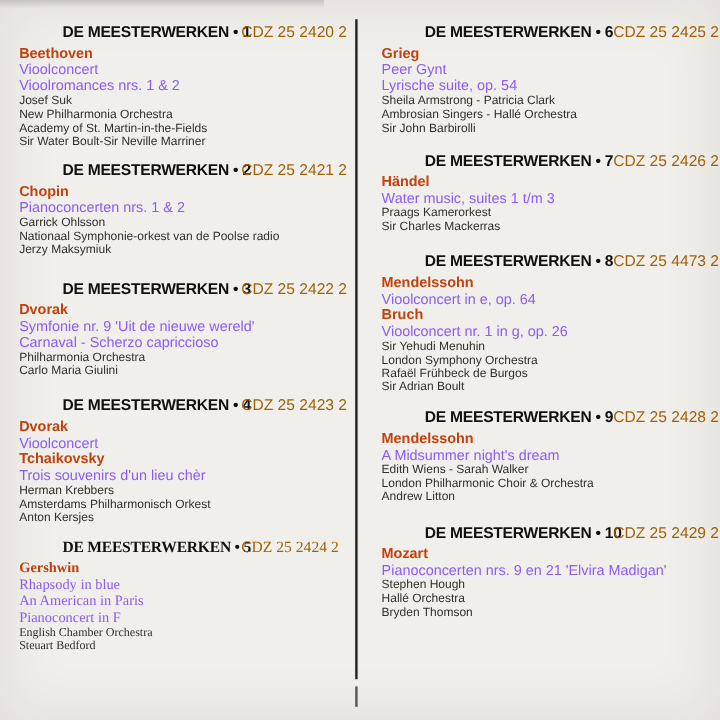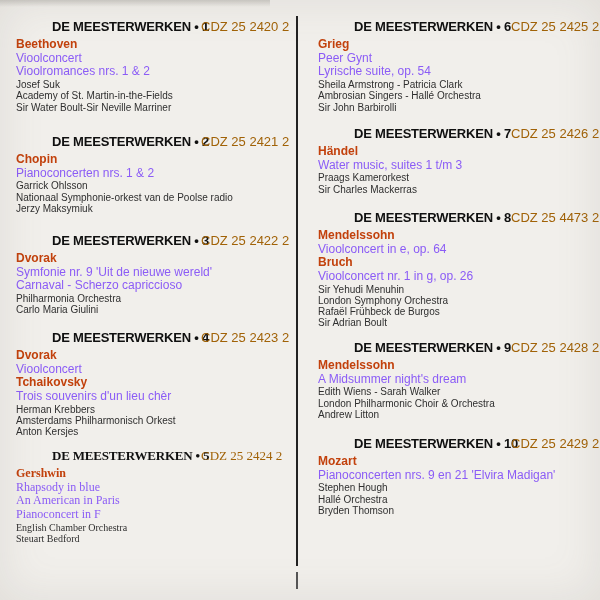--- a/index.html
+++ b/index.html
@@ -50,20 +50,21 @@
 
 <div class="page">
   <div class="smudge-top"></div>
   <div class="column col-left">
       <div class="entry" style="top: 19px;">
         <div class="entry-header"><span class="series-title">DE MEESTERWERKEN • 1</span><span class="catalog">CDZ 25 2420 2</span></div>
         <div class="line composer">Beethoven</div>
         <div class="line work">Vioolconcert</div>
         <div class="line work">Vioolromances nrs. 1 &amp; 2</div>
         <div class="line performer">Josef Suk</div>
+        <div class="line performer">New Philharmonia Orchestra</div>
         <div class="line performer">Academy of St. Martin-in-the-Fields</div>
         <div class="line performer">Sir Water Boult-Sir Neville Marriner</div>
       </div>
       <div class="entry" style="top: 134px;">
         <div class="entry-header"><span class="series-title">DE MEESTERWERKEN • 2</span><span class="catalog">CDZ 25 2421 2</span></div>
         <div class="line composer">Chopin</div>
         <div class="line work">Pianoconcerten nrs. 1 &amp; 2</div>
         <div class="line performer">Garrick Ohlsson</div>
         <div class="line performer">Nationaal Symphonie-orkest van de Poolse radio</div>
         <div class="line performer">Jerzy Maksymiuk</div>

